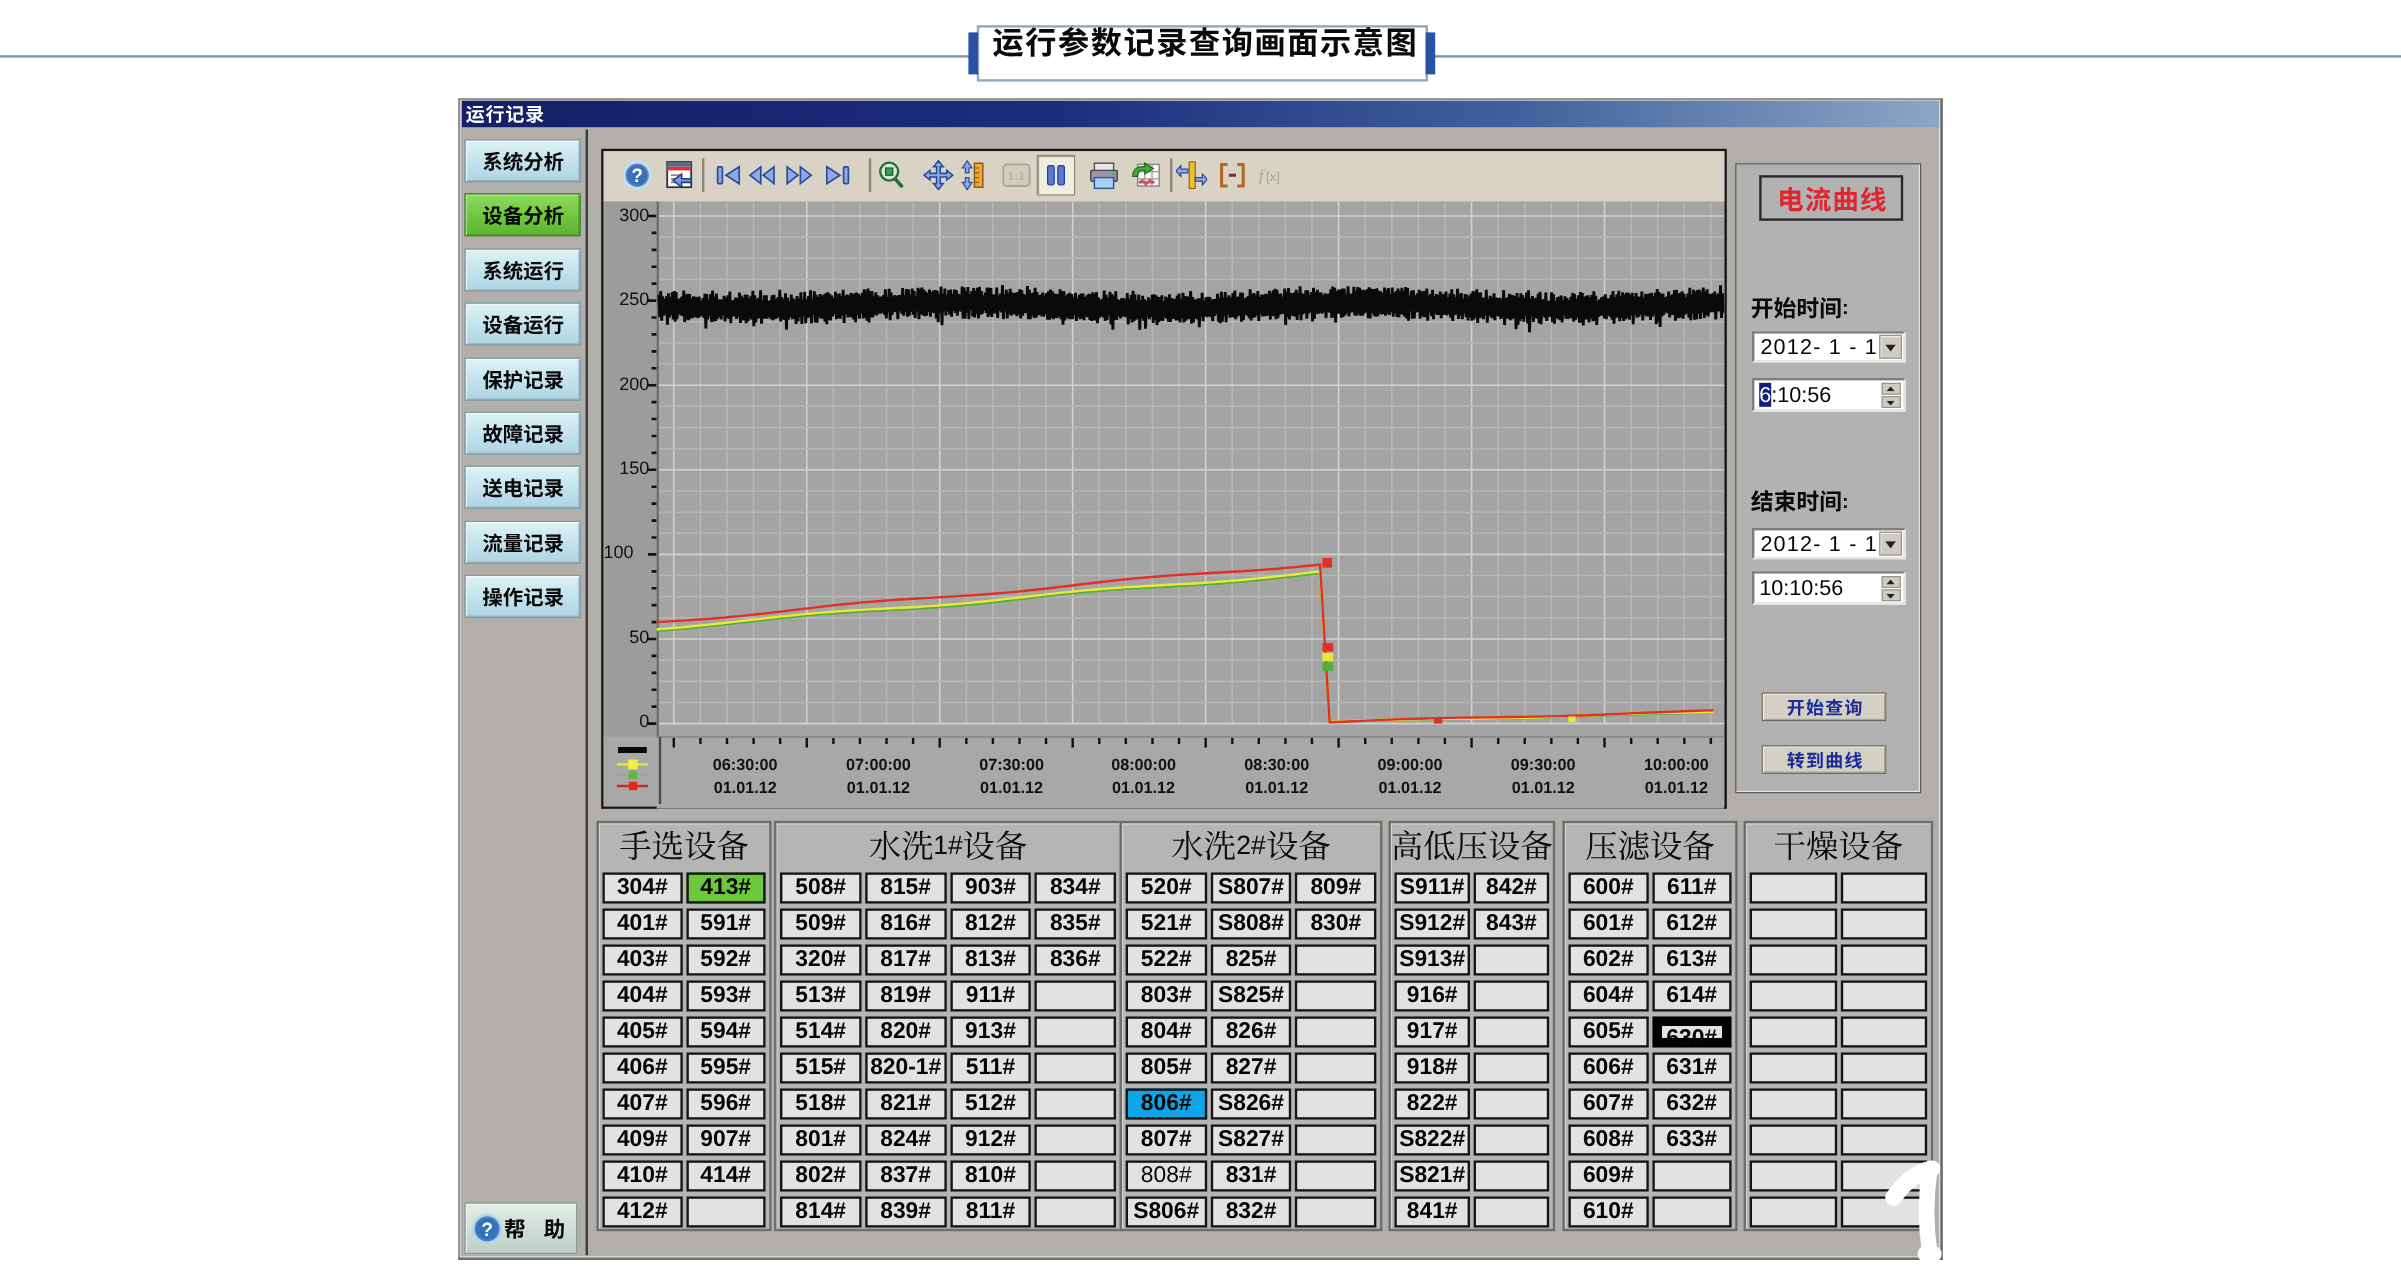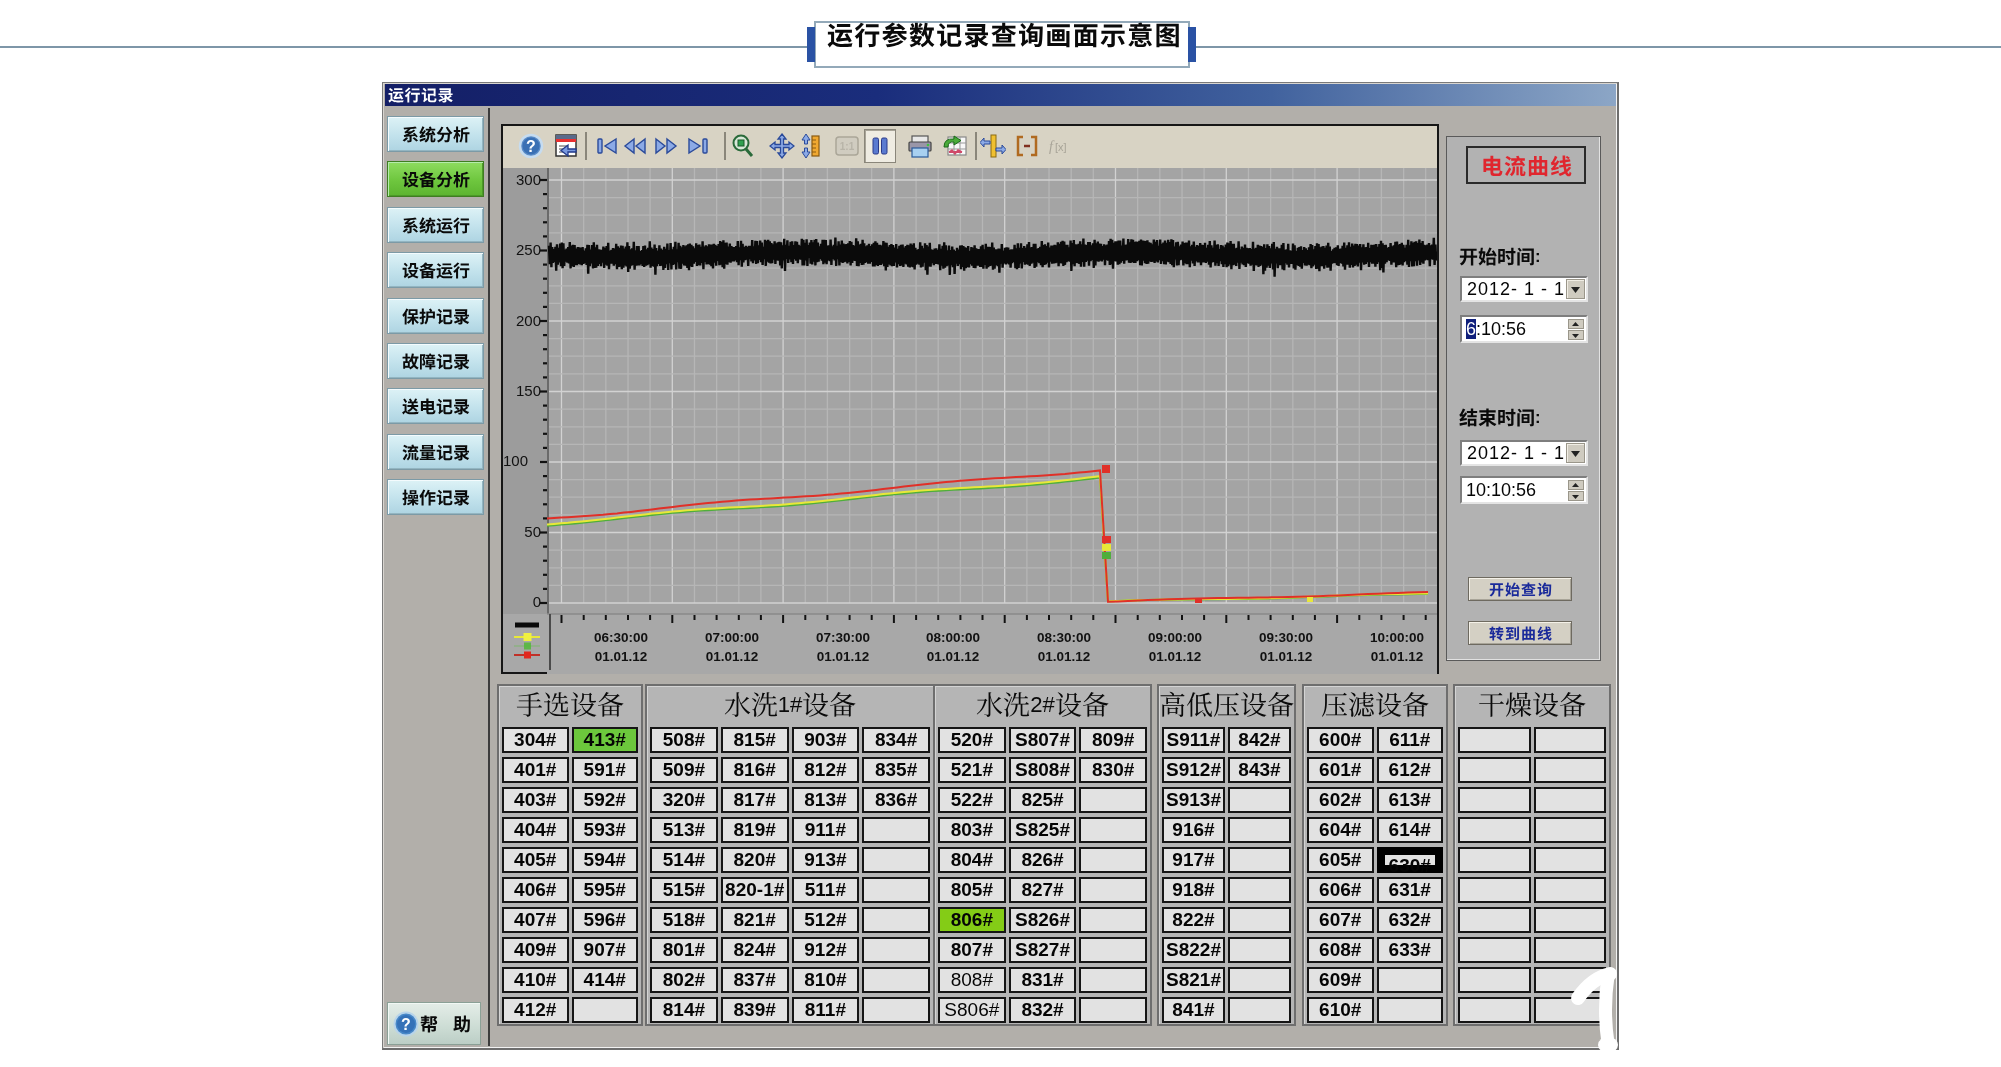--- a/index.html
+++ b/index.html
@@ -612,30 +612,30 @@
 <div class="abs" style="left:144.3px;top:101px;width:67.7px;height:26px;background:#e2e2e2;border:2px solid #151515;text-align:center;font-size:19px;font-weight:bold;color:#050505;line-height:22.5px"></div>
 <div class="abs" style="left:3.0px;top:131px;width:67.7px;height:26px;background:#e2e2e2;border:2px solid #151515;text-align:center;font-size:19px;font-weight:bold;color:#050505;line-height:22.5px">803#</div>
 <div class="abs" style="left:73.7px;top:131px;width:67.7px;height:26px;background:#e2e2e2;border:2px solid #151515;text-align:center;font-size:19px;font-weight:bold;color:#050505;line-height:22.5px">S825#</div>
 <div class="abs" style="left:144.3px;top:131px;width:67.7px;height:26px;background:#e2e2e2;border:2px solid #151515;text-align:center;font-size:19px;font-weight:bold;color:#050505;line-height:22.5px"></div>
 <div class="abs" style="left:3.0px;top:161px;width:67.7px;height:26px;background:#e2e2e2;border:2px solid #151515;text-align:center;font-size:19px;font-weight:bold;color:#050505;line-height:22.5px">804#</div>
 <div class="abs" style="left:73.7px;top:161px;width:67.7px;height:26px;background:#e2e2e2;border:2px solid #151515;text-align:center;font-size:19px;font-weight:bold;color:#050505;line-height:22.5px">826#</div>
 <div class="abs" style="left:144.3px;top:161px;width:67.7px;height:26px;background:#e2e2e2;border:2px solid #151515;text-align:center;font-size:19px;font-weight:bold;color:#050505;line-height:22.5px"></div>
 <div class="abs" style="left:3.0px;top:191px;width:67.7px;height:26px;background:#e2e2e2;border:2px solid #151515;text-align:center;font-size:19px;font-weight:bold;color:#050505;line-height:22.5px">805#</div>
 <div class="abs" style="left:73.7px;top:191px;width:67.7px;height:26px;background:#e2e2e2;border:2px solid #151515;text-align:center;font-size:19px;font-weight:bold;color:#050505;line-height:22.5px">827#</div>
 <div class="abs" style="left:144.3px;top:191px;width:67.7px;height:26px;background:#e2e2e2;border:2px solid #151515;text-align:center;font-size:19px;font-weight:bold;color:#050505;line-height:22.5px"></div>
-<div class="abs" style="left:3.0px;top:221px;width:67.7px;height:26px;background:#84cc16;border:2px solid #151515;text-align:center;font-size:19px;font-weight:bold;color:#050505;line-height:22.5px">806#</div>
+<div class="abs" style="left:3.0px;top:221px;width:67.7px;height:26px;background:#0ea5e9;border:2px solid #151515;text-align:center;font-size:19px;font-weight:bold;color:#050505;line-height:22.5px">806#</div>
 <div class="abs" style="left:73.7px;top:221px;width:67.7px;height:26px;background:#e2e2e2;border:2px solid #151515;text-align:center;font-size:19px;font-weight:bold;color:#050505;line-height:22.5px">S826#</div>
 <div class="abs" style="left:144.3px;top:221px;width:67.7px;height:26px;background:#e2e2e2;border:2px solid #151515;text-align:center;font-size:19px;font-weight:bold;color:#050505;line-height:22.5px"></div>
 <div class="abs" style="left:3.0px;top:251px;width:67.7px;height:26px;background:#e2e2e2;border:2px solid #151515;text-align:center;font-size:19px;font-weight:bold;color:#050505;line-height:22.5px">807#</div>
 <div class="abs" style="left:73.7px;top:251px;width:67.7px;height:26px;background:#e2e2e2;border:2px solid #151515;text-align:center;font-size:19px;font-weight:bold;color:#050505;line-height:22.5px">S827#</div>
 <div class="abs" style="left:144.3px;top:251px;width:67.7px;height:26px;background:#e2e2e2;border:2px solid #151515;text-align:center;font-size:19px;font-weight:bold;color:#050505;line-height:22.5px"></div>
 <div class="abs" style="left:3.0px;top:281px;width:67.7px;height:26px;background:#e2e2e2;border:2px solid #151515;text-align:center;font-size:19px;font-weight:normal;color:#050505;line-height:22.5px">808#</div>
 <div class="abs" style="left:73.7px;top:281px;width:67.7px;height:26px;background:#e2e2e2;border:2px solid #151515;text-align:center;font-size:19px;font-weight:bold;color:#050505;line-height:22.5px">831#</div>
 <div class="abs" style="left:144.3px;top:281px;width:67.7px;height:26px;background:#e2e2e2;border:2px solid #151515;text-align:center;font-size:19px;font-weight:bold;color:#050505;line-height:22.5px"></div>
-<div class="abs" style="left:3.0px;top:311px;width:67.7px;height:26px;background:#e2e2e2;border:2px solid #151515;text-align:center;font-size:19px;font-weight:normal;color:#050505;line-height:22.5px">S806#</div>
+<div class="abs" style="left:3.0px;top:311px;width:67.7px;height:26px;background:#e2e2e2;border:2px solid #151515;text-align:center;font-size:19px;font-weight:bold;color:#050505;line-height:22.5px">S806#</div>
 <div class="abs" style="left:73.7px;top:311px;width:67.7px;height:26px;background:#e2e2e2;border:2px solid #151515;text-align:center;font-size:19px;font-weight:bold;color:#050505;line-height:22.5px">832#</div>
 <div class="abs" style="left:144.3px;top:311px;width:67.7px;height:26px;background:#e2e2e2;border:2px solid #151515;text-align:center;font-size:19px;font-weight:bold;color:#050505;line-height:22.5px"></div>
 </div>
 <div class="abs" style="left:1157px;top:684px;width:139px;height:342px;background:#b5b5b5;border:2px solid #6e6e6e;box-shadow:inset 1px 1px 0 #d4d4d4">
 <div class="abs" style="left:0;top:5px;width:100%;text-align:center"><svg style="vertical-align:top;position:relative;top:0px" width="135.0" height="27" viewBox="0 0 5000 1000" fill="#0a0a0a">
         <use href="#h11" transform="translate(0 880)"></use>
         <use href="#h0" transform="translate(1000 880)"></use>
         <use href="#h1" transform="translate(2000 880)"></use>
         <use href="#h9" transform="translate(3000 880)"></use>
         <use href="#h2" transform="translate(4000 880)"></use>

